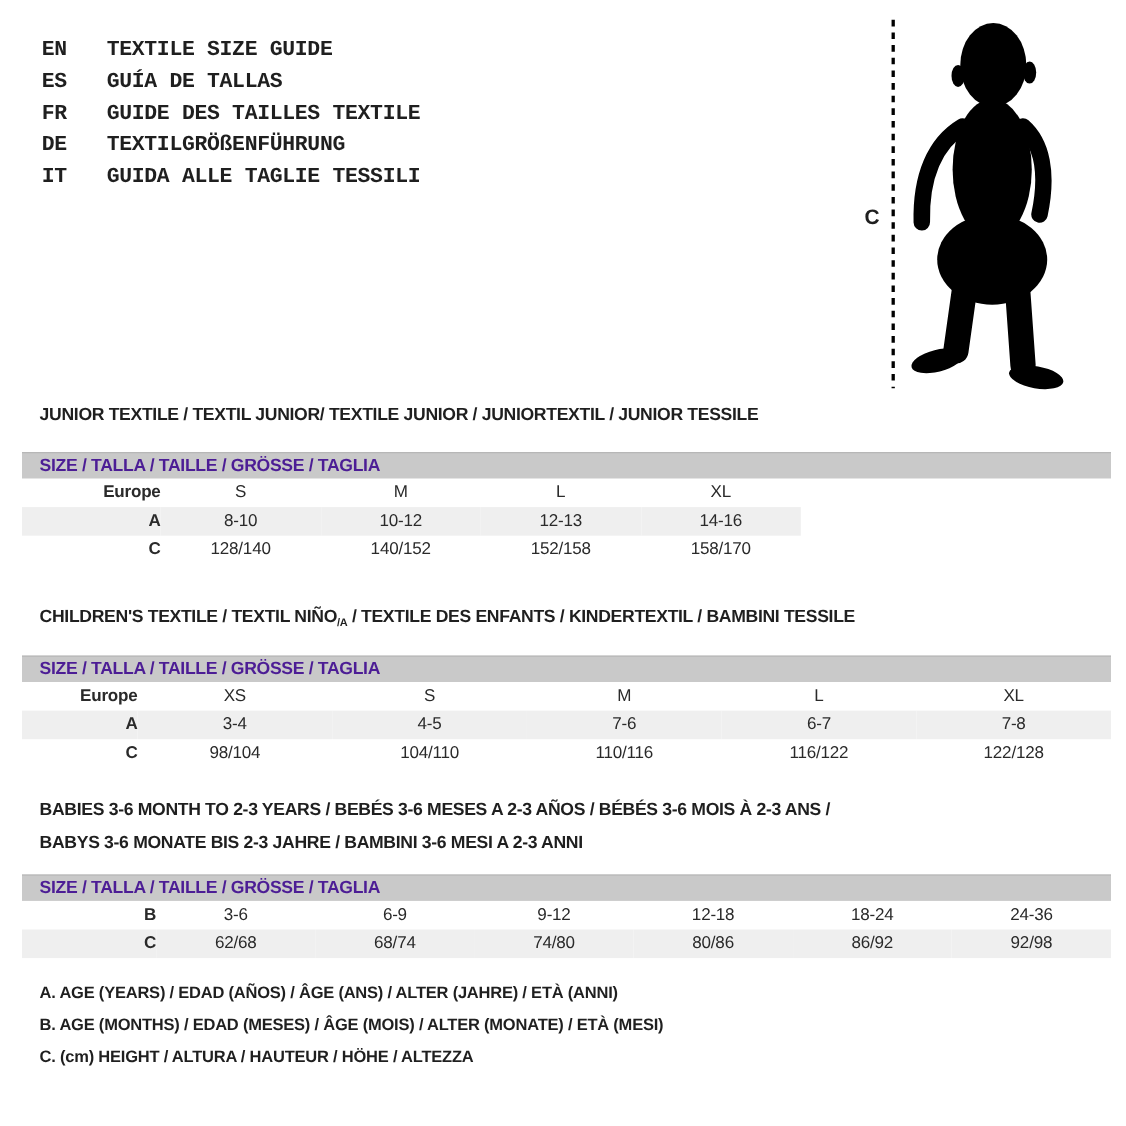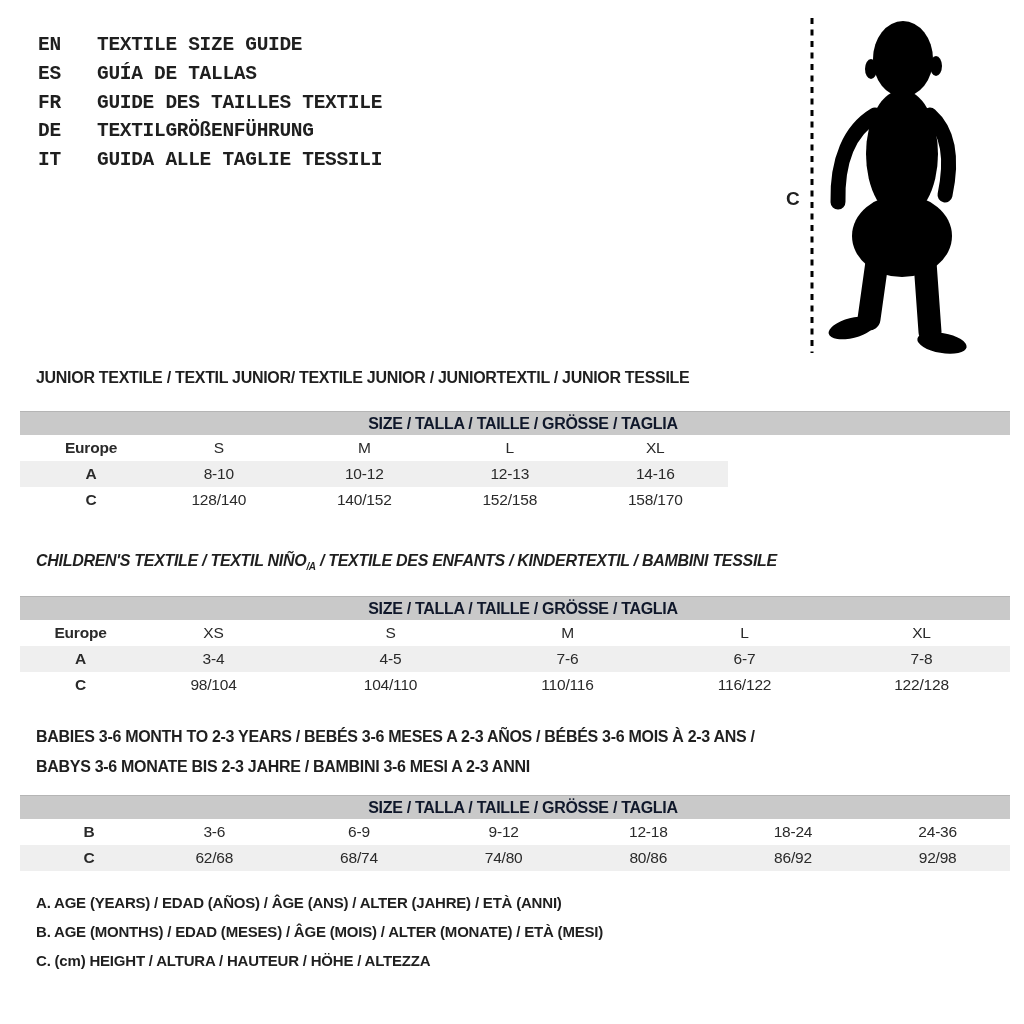--- a/index.html
+++ b/index.html
@@ -23,38 +23,37 @@
   .c-label { position:absolute; left:8px; top:176px; font-size:19px; font-weight:bold; }
 
   
   .content { position:absolute; top:368px; left:20px; width:990px; }
   .section-heading {
     margin-left:16px; font-size:16px; font-weight:bold; line-height:19px; letter-spacing:-0.3px;
   }
   .section-heading .subscr { font-size:10px; vertical-align:sub; }
   .sec1 .section-heading { margin-bottom:24px; }
   .sec2 { margin-top:38px; }
-  .sec2 .section-heading { margin-bottom:20px;font-style:italic; }
+  .sec2 .section-heading { margin-bottom:20px; }
   .sec3 { margin-top:24px; }
   .sec3 .section-heading { line-height:30px; margin-bottom:13px; }
 
   .size-bar {
     height:24px; background:#c9c9c9; border-top:1px solid #b5b5b5;
     font-weight:bold; font-size:16px; line-height:23px; padding-left:16px; letter-spacing:-0.3px;
-    color:#0f172a;
-    text-align:center;
+    color:#4c1d95;
   }
   table { border-collapse:collapse; table-layout:fixed; }
   .t1 { width:708px; }
   .t2, .t3 { width:990px; }
   td {
     height:26px; font-size:15.5px; text-align:center; padding:0;
     letter-spacing:-0.2px; color:#2a2a2a; vertical-align:middle;
   }
-  td.rowlabel { text-align:center; padding-left:16px; font-weight:bold; }
+  td.rowlabel { text-align:right; padding-left:16px; font-weight:bold; }
   tr.shaded { background:#efefef; }
 
   
   .footnotes { margin-top:17px; margin-left:16px; }
   .footnotes p { font-size:15px; font-weight:bold; line-height:29px; letter-spacing:-0.2px; }
 </style>
 </head>
 <body>
 
 <div class="page">

